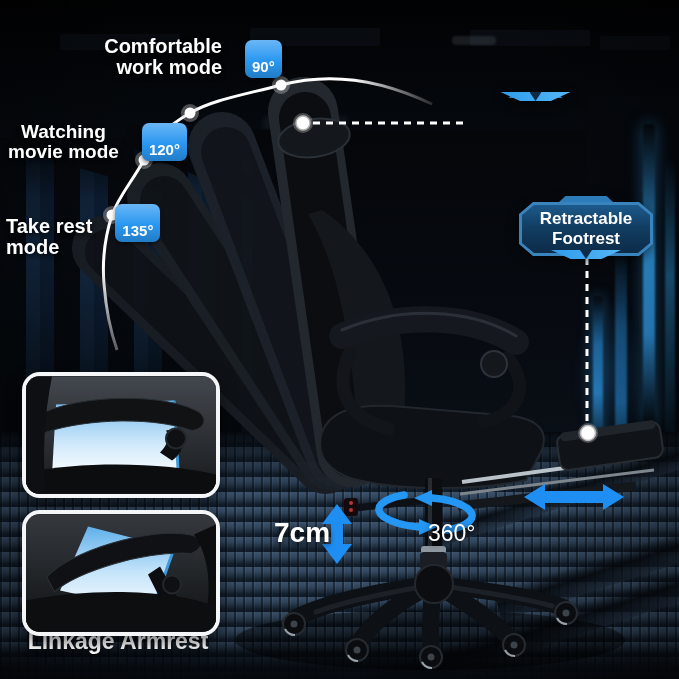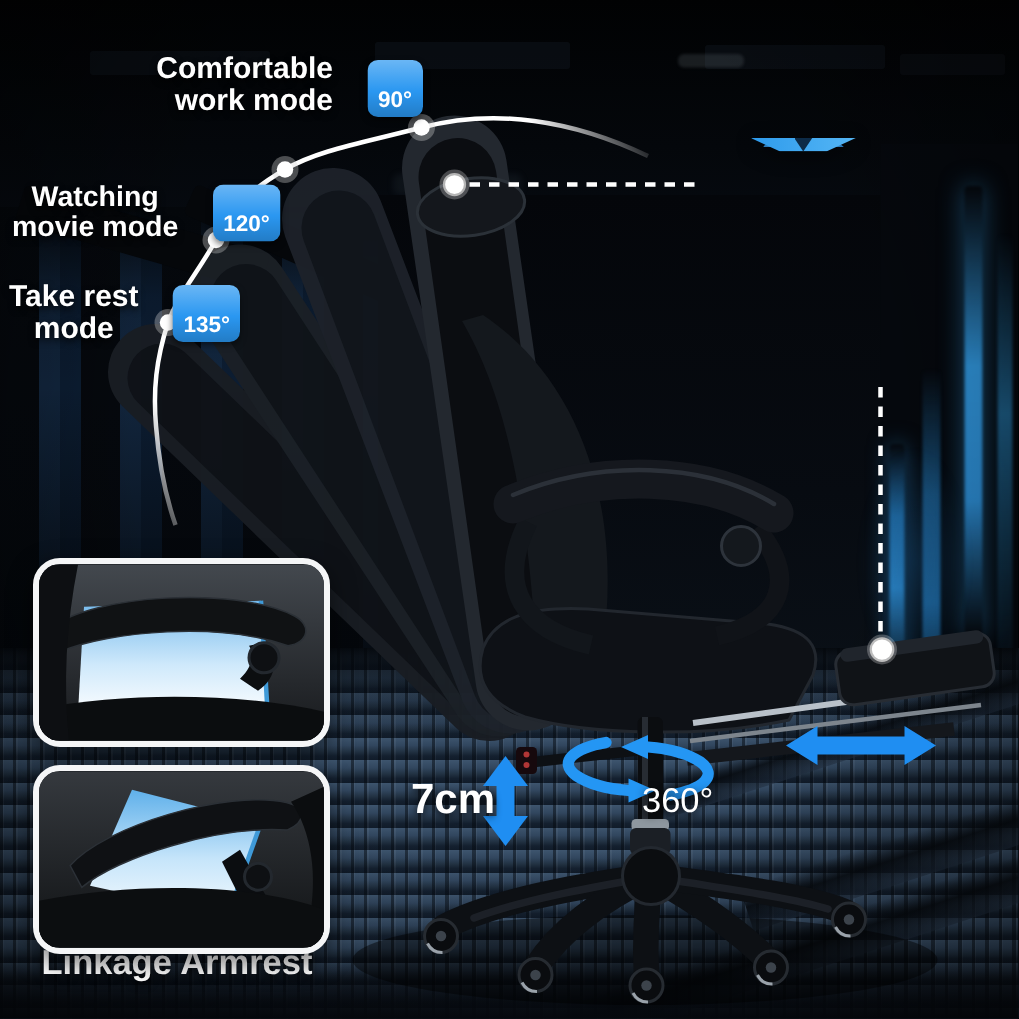--- a/index.html
+++ b/index.html
@@ -41,21 +41,21 @@
         text-shadow:0 2px 5px rgba(0,0,0,.9);z-index:6;}
   .mode .lines{font-size:20px;line-height:1.07;}
   .mode .line{display:block;}
   #mode-90{left:46px;top:36px;align-items:flex-end;}
   #mode-90 .lines{text-align:right;width:176px;}
   #mode-90 .angle-badge{margin-bottom:1px;}
   #mode-105{left:36px;top:88px;}
   #mode-120{left:8px;top:122px;}
   #mode-120 .lines{text-align:center;font-size:19px;}
   #mode-135{left:6px;top:188px;}
-  #mode-135 .lines{text-align:center;}
+  #mode-135 .lines{margin-top:28px;}
   .angle-badge{background-color:var(--accent-blue,#2a97f1);
     background-image:linear-gradient(180deg,rgba(255,255,255,.30),rgba(255,255,255,0) 55%,rgba(0,0,0,.18));
     border-radius:7px;padding:18px 7px 3px;font-size:15px;font-weight:700;color:#fff;
     text-shadow:none;box-shadow:0 2px 4px rgba(0,0,0,.5);white-space:nowrap;}
 
   
   .badge-wrap{position:absolute;z-index:6;filter:drop-shadow(0 3px 6px rgba(0,0,0,.55));}
   .badge-tab{margin:0 auto;width:54px;height:6px;background:#2d7cba;
     clip-path:polygon(12% 0,88% 0,100% 100%,0 100%);}
   .tech-badge{clip-path:polygon(14px 0,calc(100% - 14px) 0,100% 12px,100% calc(100% - 12px),
@@ -287,20 +287,30 @@
       <span class="line">mode</span>
     </div>
     <span class="angle-badge">135°</span>
   </div>
 
   <div class="badge-wrap" id="range-badge">
     <div class="badge-tab"></div>
     <div class="badge-chevron"></div>
   </div>
 
+  <div class="badge-wrap" id="footrest-badge">
+    <div class="badge-tab"></div>
+    <div class="tech-badge">
+        <div class="tech-badge-fill">
+      <span>Retractable</span>
+      <span>Footrest</span>
+    </div>
+      </div>
+    <div class="badge-chevron"></div>
+  </div>
 
   <div class="wlabel" id="label-7cm">7cm</div>
   <div class="wlabel" id="label-360">360°</div>
   <div class="wlabel" id="label-armrest">Linkage Armrest</div>
 
   <div class="inset" id="inset-armrest-up">
     <svg viewBox="0 0 190 117">
       <defs>
         <linearGradient id="ibg1" x1="0" y1="0" x2="0" y2="1">
           <stop offset="0" stop-color="#43484e"></stop>

